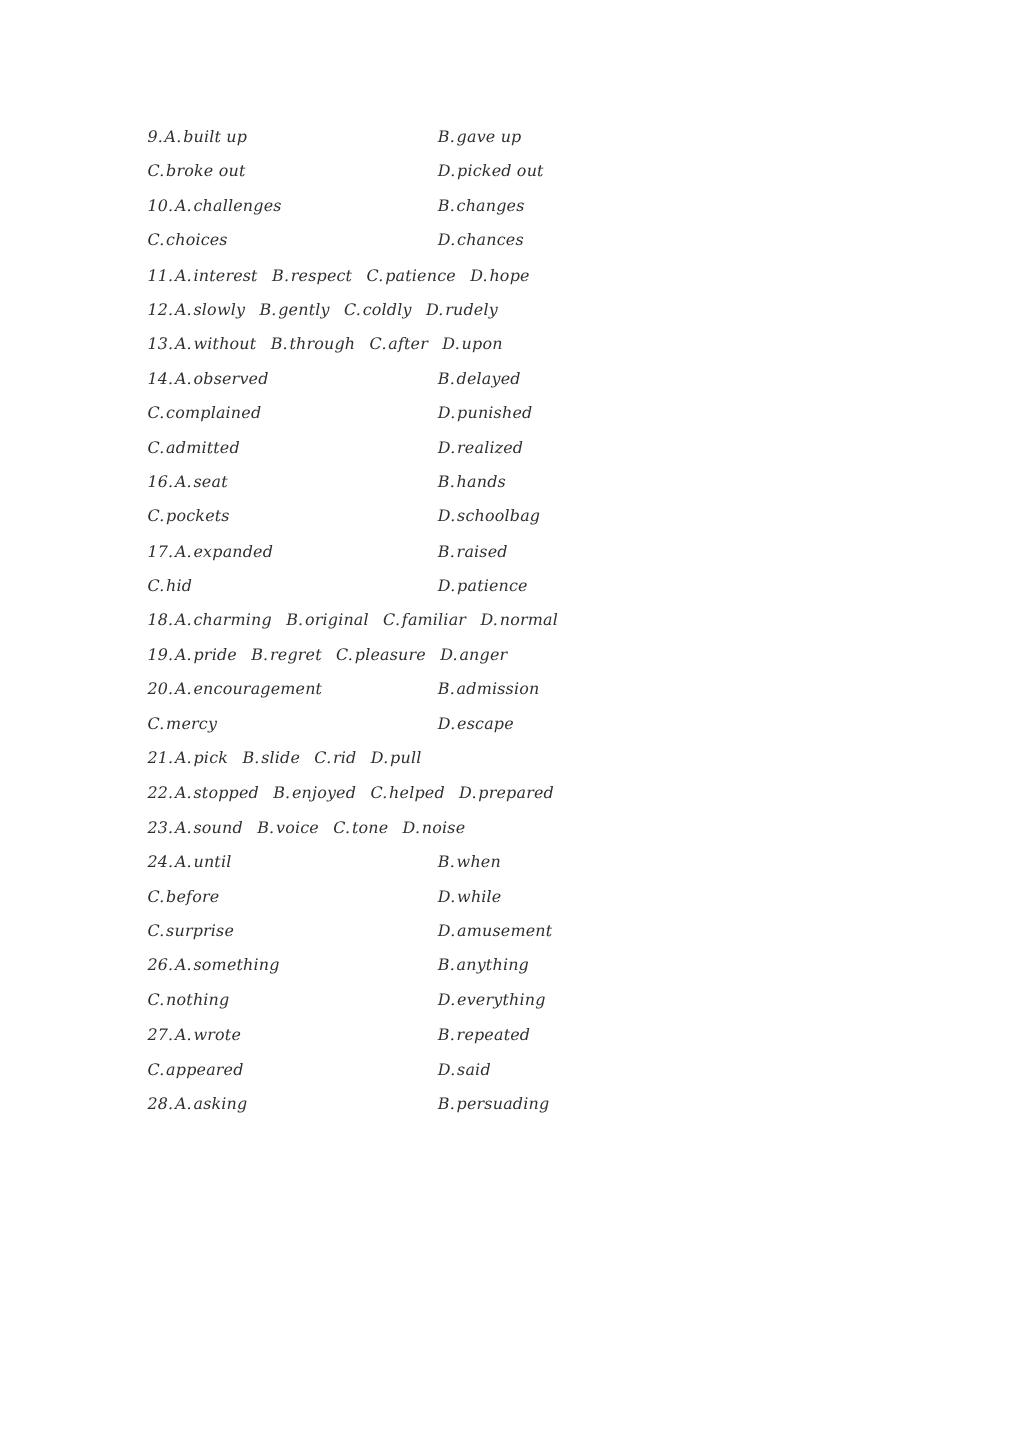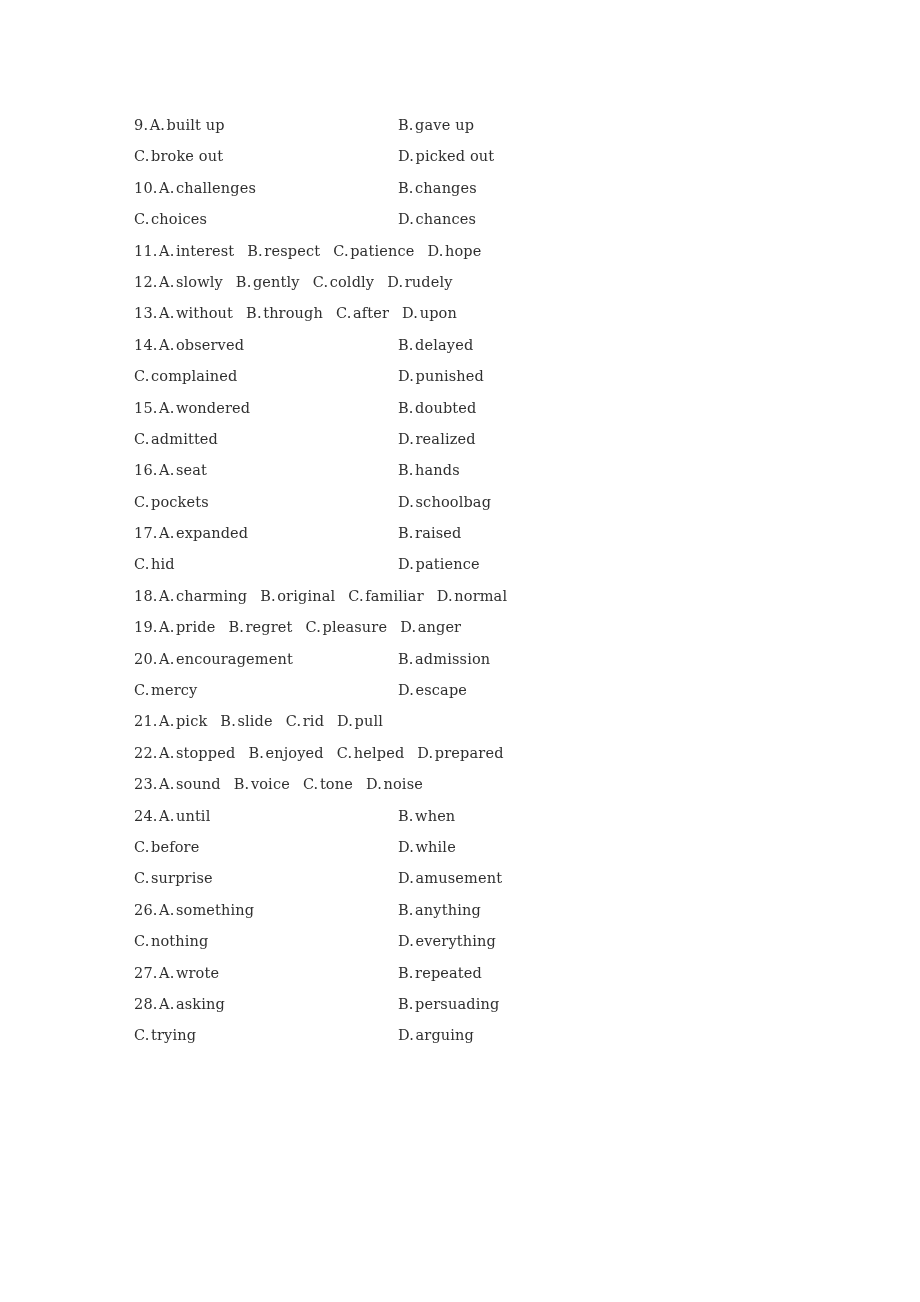--- a/index.html
+++ b/index.html
@@ -35,20 +35,21 @@
   }
 
   
   .opt-line {
     height: 31.4px;
     line-height: 31.4px;
     white-space: nowrap;
     font-size: 14.5px;
     letter-spacing: 0.15px;
     color: #2f2f2f;
+    font-style: italic;
   }
 
   
   .col-row {
     position: relative;
   }
   .col-left {
     display: inline-block;
     width: 264px;
     vertical-align: top;
@@ -89,35 +90,34 @@
   <div id="question-list">
       <div class="opt-line col-row"><span class="col-left"><span class="num">9.</span><span class="ltr">A.</span><span class="word">built up</span></span><span class="col-right"><span class="ltr">B.</span><span class="word">gave up</span></span></div>
       <div class="opt-line col-row"><span class="col-left"><span class="ltr">C.</span><span class="word">broke out</span></span><span class="col-right"><span class="ltr">D.</span><span class="word">picked out</span></span></div>
       <div class="opt-line col-row"><span class="col-left"><span class="num">10.</span><span class="ltr">A.</span><span class="word">challenges</span></span><span class="col-right"><span class="ltr">B.</span><span class="word">changes</span></span></div>
       <div class="opt-line col-row"><span class="col-left"><span class="ltr">C.</span><span class="word">choices</span></span><span class="col-right"><span class="ltr">D.</span><span class="word">chances</span></span></div>
       <div class="opt-line inline-row"><span class="seg"><span class="num">11.</span><span class="ltr">A.</span><span class="word">interest</span></span><span class="gap"></span><span class="seg"><span class="ltr">B.</span><span class="word">respect</span></span><span class="gap"></span><span class="seg"><span class="ltr">C.</span><span class="word">patience</span></span><span class="gap"></span><span class="seg"><span class="ltr">D.</span><span class="word">hope</span></span></div>
       <div class="opt-line inline-row"><span class="seg"><span class="num">12.</span><span class="ltr">A.</span><span class="word">slowly</span></span><span class="gap"></span><span class="seg"><span class="ltr">B.</span><span class="word">gently</span></span><span class="gap"></span><span class="seg"><span class="ltr">C.</span><span class="word">coldly</span></span><span class="gap"></span><span class="seg"><span class="ltr">D.</span><span class="word">rudely</span></span></div>
       <div class="opt-line inline-row"><span class="seg"><span class="num">13.</span><span class="ltr">A.</span><span class="word">without</span></span><span class="gap"></span><span class="seg"><span class="ltr">B.</span><span class="word">through</span></span><span class="gap"></span><span class="seg"><span class="ltr">C.</span><span class="word">after</span></span><span class="gap"></span><span class="seg"><span class="ltr">D.</span><span class="word">upon</span></span></div>
       <div class="opt-line col-row"><span class="col-left"><span class="num">14.</span><span class="ltr">A.</span><span class="word">observed</span></span><span class="col-right"><span class="ltr">B.</span><span class="word">delayed</span></span></div>
       <div class="opt-line col-row"><span class="col-left"><span class="ltr">C.</span><span class="word">complained</span></span><span class="col-right"><span class="ltr">D.</span><span class="word">punished</span></span></div>
-      <div class="opt-line col-row"><span class="col-left"><span class="num">15.</span><span class="ltr">A.</span><span class="word">wondered</span></span><span class="col-right"><span class="ltr">B.</span><span class="word">doubted</span></span></div>
       <div class="opt-line col-row"><span class="col-left"><span class="ltr">C.</span><span class="word">admitted</span></span><span class="col-right"><span class="ltr">D.</span><span class="word">realized</span></span></div>
       <div class="opt-line col-row"><span class="col-left"><span class="num">16.</span><span class="ltr">A.</span><span class="word">seat</span></span><span class="col-right"><span class="ltr">B.</span><span class="word">hands</span></span></div>
       <div class="opt-line col-row"><span class="col-left"><span class="ltr">C.</span><span class="word">pockets</span></span><span class="col-right"><span class="ltr">D.</span><span class="word">schoolbag</span></span></div>
       <div class="opt-line col-row"><span class="col-left"><span class="num">17.</span><span class="ltr">A.</span><span class="word">expanded</span></span><span class="col-right"><span class="ltr">B.</span><span class="word">raised</span></span></div>
       <div class="opt-line col-row"><span class="col-left"><span class="ltr">C.</span><span class="word">hid</span></span><span class="col-right"><span class="ltr">D.</span><span class="word">patience</span></span></div>
       <div class="opt-line inline-row"><span class="seg"><span class="num">18.</span><span class="ltr">A.</span><span class="word">charming</span></span><span class="gap"></span><span class="seg"><span class="ltr">B.</span><span class="word">original</span></span><span class="gap"></span><span class="seg"><span class="ltr">C.</span><span class="word">familiar</span></span><span class="gap"></span><span class="seg"><span class="ltr">D.</span><span class="word">normal</span></span></div>
       <div class="opt-line inline-row"><span class="seg"><span class="num">19.</span><span class="ltr">A.</span><span class="word">pride</span></span><span class="gap"></span><span class="seg"><span class="ltr">B.</span><span class="word">regret</span></span><span class="gap"></span><span class="seg"><span class="ltr">C.</span><span class="word">pleasure</span></span><span class="gap"></span><span class="seg"><span class="ltr">D.</span><span class="word">anger</span></span></div>
       <div class="opt-line col-row"><span class="col-left"><span class="num">20.</span><span class="ltr">A.</span><span class="word">encouragement</span></span><span class="col-right"><span class="ltr">B.</span><span class="word">admission</span></span></div>
       <div class="opt-line col-row"><span class="col-left"><span class="ltr">C.</span><span class="word">mercy</span></span><span class="col-right"><span class="ltr">D.</span><span class="word">escape</span></span></div>
       <div class="opt-line inline-row"><span class="seg"><span class="num">21.</span><span class="ltr">A.</span><span class="word">pick</span></span><span class="gap"></span><span class="seg"><span class="ltr">B.</span><span class="word">slide</span></span><span class="gap"></span><span class="seg"><span class="ltr">C.</span><span class="word">rid</span></span><span class="gap"></span><span class="seg"><span class="ltr">D.</span><span class="word">pull</span></span></div>
       <div class="opt-line inline-row"><span class="seg"><span class="num">22.</span><span class="ltr">A.</span><span class="word">stopped</span></span><span class="gap"></span><span class="seg"><span class="ltr">B.</span><span class="word">enjoyed</span></span><span class="gap"></span><span class="seg"><span class="ltr">C.</span><span class="word">helped</span></span><span class="gap"></span><span class="seg"><span class="ltr">D.</span><span class="word">prepared</span></span></div>
       <div class="opt-line inline-row"><span class="seg"><span class="num">23.</span><span class="ltr">A.</span><span class="word">sound</span></span><span class="gap"></span><span class="seg"><span class="ltr">B.</span><span class="word">voice</span></span><span class="gap"></span><span class="seg"><span class="ltr">C.</span><span class="word">tone</span></span><span class="gap"></span><span class="seg"><span class="ltr">D.</span><span class="word">noise</span></span></div>
       <div class="opt-line col-row"><span class="col-left"><span class="num">24.</span><span class="ltr">A.</span><span class="word">until</span></span><span class="col-right"><span class="ltr">B.</span><span class="word">when</span></span></div>
       <div class="opt-line col-row"><span class="col-left"><span class="ltr">C.</span><span class="word">before</span></span><span class="col-right"><span class="ltr">D.</span><span class="word">while</span></span></div>
       <div class="opt-line col-row"><span class="col-left"><span class="ltr">C.</span><span class="word">surprise</span></span><span class="col-right"><span class="ltr">D.</span><span class="word">amusement</span></span></div>
       <div class="opt-line col-row"><span class="col-left"><span class="num">26.</span><span class="ltr">A.</span><span class="word">something</span></span><span class="col-right"><span class="ltr">B.</span><span class="word">anything</span></span></div>
       <div class="opt-line col-row"><span class="col-left"><span class="ltr">C.</span><span class="word">nothing</span></span><span class="col-right"><span class="ltr">D.</span><span class="word">everything</span></span></div>
       <div class="opt-line col-row"><span class="col-left"><span class="num">27.</span><span class="ltr">A.</span><span class="word">wrote</span></span><span class="col-right"><span class="ltr">B.</span><span class="word">repeated</span></span></div>
+      <div class="opt-line col-row"><span class="col-left"><span class="ltr">C.</span><span class="word">appeared</span></span><span class="col-right"><span class="ltr">D.</span><span class="word">said</span></span></div>
       <div class="opt-line col-row"><span class="col-left"><span class="num">28.</span><span class="ltr">A.</span><span class="word">asking</span></span><span class="col-right"><span class="ltr">B.</span><span class="word">persuading</span></span></div>
-      <div class="opt-line col-row"><span class="col-left"><span class="ltr">C.</span><span class="word">trying</span></span><span class="col-right"><span class="ltr">D.</span><span class="word">arguing</span></span></div>
     </div>
 </div>
 
 </body></html>

